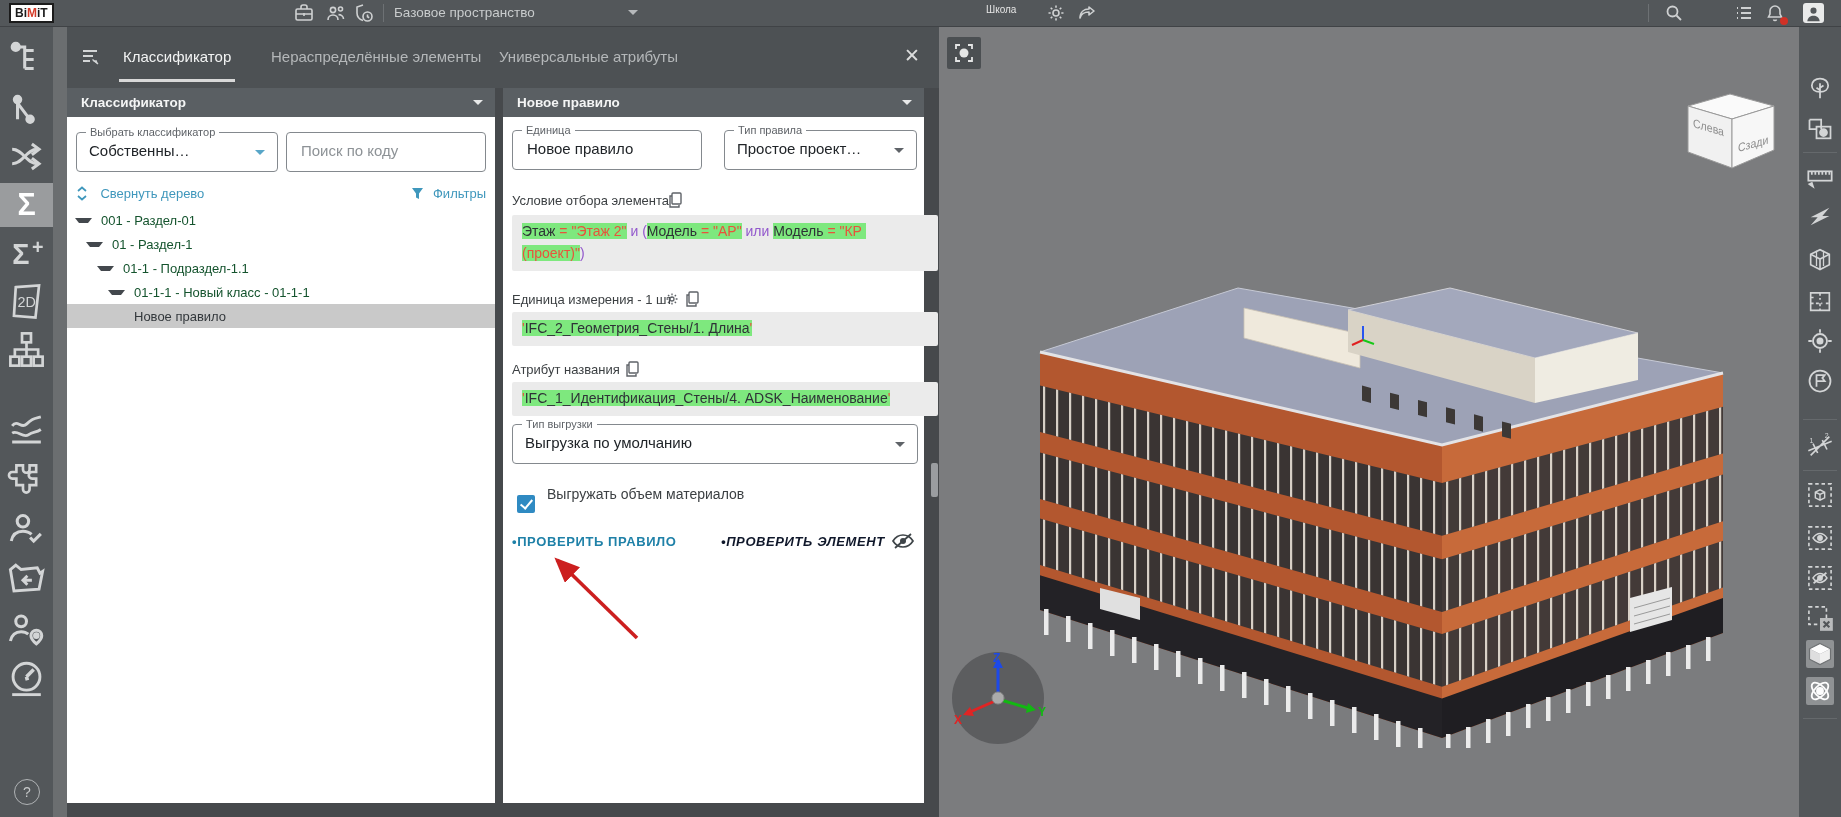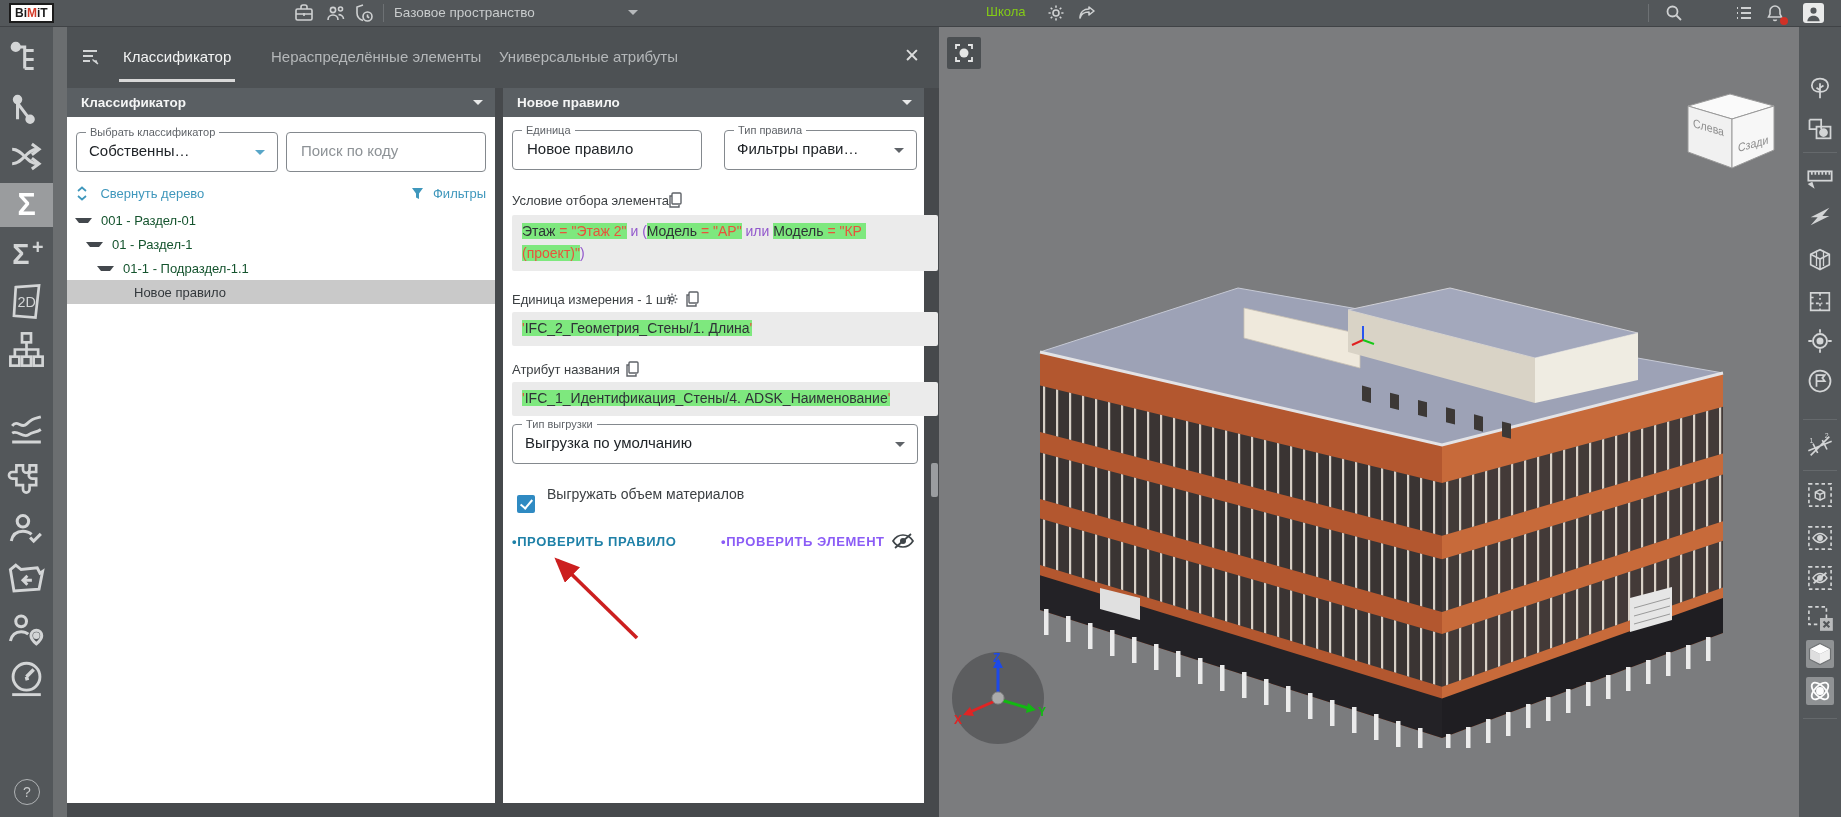--- a/index.html
+++ b/index.html
@@ -8,21 +8,21 @@
   
   .topbar{position:absolute;left:0;top:0;width:1841px;height:26px;background:#53575a;
           border-bottom:1px solid #404346;z-index:30;}
   .logo{position:absolute;left:9px;top:3px;background:#fff;border:2px solid #1b1b1b;
         padding:0 4px;font-weight:bold;font-size:12px;color:#1b1b1b;line-height:16px;}
   .logo .m{color:#d43c2a;}
   .tb-ic{position:absolute;top:2px;width:22px;height:22px;}
   .tb-ic svg{width:22px;height:22px;}
   .tb-sep{position:absolute;top:4px;width:1px;height:18px;background:#6d7174;}
   .tb-text{position:absolute;top:5px;font-size:13.5px;color:#c9cccd;}
-  .tb-title{position:absolute;top:4px;font-size:13px;color:#84cc16;}
+  .tb-title{position:absolute;top:4px;font-size:10px;color:#e5e5e5;}
   .caret-w{position:absolute;width:0;height:0;border-left:5px solid transparent;
            border-right:5px solid transparent;border-top:5px solid #b6b9bb;}
   .badge{position:absolute;width:8px;height:8px;border-radius:50%;background:#d03126;}
   .avatar{position:absolute;top:3px;width:21px;height:20px;background:#e9eaea;border-radius:3px;}
   
   .lsidebar{position:absolute;left:0;top:26px;width:53px;height:791px;background:#53575a;z-index:20;}
   .ls-ic{position:absolute;left:5px;width:43px;height:43px;display:flex;align-items:center;justify-content:center;}
   .ls-active{position:absolute;left:0;width:53px;height:44px;background:#9a9c9e;}
   .gapstrip{position:absolute;left:53px;top:26px;width:14px;height:791px;background:#6b6e70;}
   
@@ -58,21 +58,21 @@
   .tok-box{position:absolute;left:9px;width:406px;background:#ebebeb;border-radius:2px;
            font-size:14px;line-height:1.55;padding:6px 10px;white-space:pre-wrap;color:#33373b;}
   .tok-logic{color:#9258cc;}
   .tok-op,.tok-str{color:#e8533c;}
   .tok-name{color:#2e3236;}
   .hl{background:#7ee87e;}
   .cbox{position:absolute;width:18px;height:18px;background:#2f8ac2;border-radius:2px;cursor:pointer;}
   .cbox:after{content:"";position:absolute;left:6px;top:2px;width:5px;height:10px;border:solid #fff;
               border-width:0 2px 2px 0;transform:rotate(40deg);}
   .txtbtn{position:absolute;font-size:13px;font-weight:bold;letter-spacing:.6px;color:#1f81a8;cursor:pointer;white-space:nowrap;}
-  .txtbtn.disabled{color:#8b5cf6;cursor:default;}
+  .txtbtn.disabled{color:#0f172a;cursor:default;font-style:italic;}
   .scroll-thumb{position:absolute;background:#9a9da0;border-radius:2px;}
   
   .viewport{position:absolute;left:939px;top:26px;width:860px;height:791px;background:#7b7c7e;overflow:hidden;}
   .focusbtn{position:absolute;left:8px;top:11px;width:34px;height:32px;background:#4b4f52;border-radius:2px;
             display:flex;align-items:center;justify-content:center;cursor:pointer;}
   
   .rsidebar{position:absolute;left:1799px;top:26px;width:42px;height:791px;background:#53575a;z-index:20;}
   .rs-ic{position:absolute;left:7px;width:28px;height:28px;display:flex;align-items:center;justify-content:center;}
   .rs-ic.litbg{background:#8f9294;border-radius:2px;}
   .rs-sep{position:absolute;left:4px;width:34px;height:1px;background:#65696c;}
@@ -288,40 +288,44 @@
             <span class="tree-label">001 - Раздел-01</span>
           </div>
           <div class="tree-row">
             <span class="tree-arrow" style="margin-left: 19px;"></span>
             <span class="tree-label">01 - Раздел-1</span>
           </div>
           <div class="tree-row">
             <span class="tree-arrow" style="margin-left: 30px;"></span>
             <span class="tree-label">01-1 - Подраздел-1.1</span>
           </div>
+          <div class="tree-row">
+            <span class="tree-arrow" style="margin-left: 41px;"></span>
+            <span class="tree-label">01-1-1 - Новый класс - 01-1-1</span>
+          </div>
           <div class="tree-row selected">
             <span class="tree-arrow hidden-arrow" style="margin-left: 41px;"></span>
             <span class="tree-label">Новое правило</span>
           </div>
         </div>
     </div>
 
     <div class="panel" style="left:436px;width:421px">
       <div class="p-head">
         <div class="ht">Новое правило</div>
         <div class="hc"></div>
       </div>
 
       <div class="outf" style="left:9px;top:42px;width:188px">
         <div class="flabel">Единица</div>
         <input value="Новое правило" style="">
       </div>
       <div class="outf" style="left:221px;top:42px;width:191px">
         <div class="flabel">Тип правила</div>
-        <div class="fvalue" style="max-width:150px;overflow:hidden">Фильтры прави…</div>
+        <div class="fvalue" style="max-width:150px;overflow:hidden">Простое проект…</div>
         <div class="fcaret"></div>
       </div>
 
       <div class="sec-label" style="left:9px;top:105px">Условие отбора элемента</div>
       <svg style="position:absolute;left:165px;top:104px" width="14" height="16" viewBox="0 0 14 16">
         <rect x="4" y="1" width="9" height="11" rx="1" fill="none" stroke="#5f6368" stroke-width="1.4"></rect>
         <path d="M4 4H2v11h9v-2" fill="none" stroke="#5f6368" stroke-width="1.4"></path>
       </svg>
       <div class="tok-box" style="top:127px;min-height:44px"><span class="tok tok-name hl">Этаж</span><span class="tok tok-op hl"> = </span><span class="tok tok-str hl">"Этаж 2"</span><span class="tok tok-logic"> и (</span><span class="tok tok-name hl">Модель</span><span class="tok tok-op hl"> = </span><span class="tok tok-str hl">"АР"</span><span class="tok tok-logic"> или </span><span class="tok tok-name hl">Модель</span><span class="tok tok-op hl"> = </span><span class="tok tok-str hl">"КР (проект)"</span><span class="tok tok-logic">)</span></div>
 

